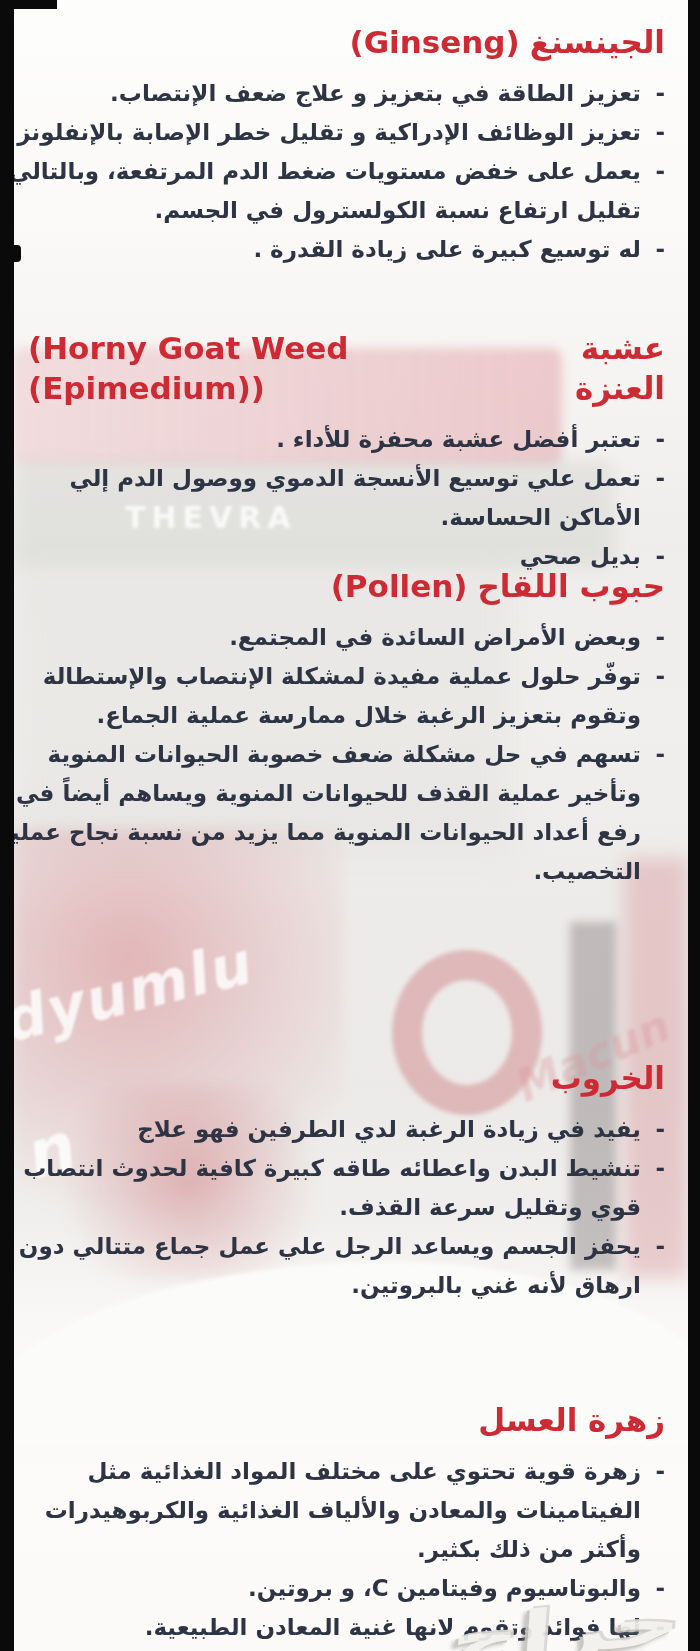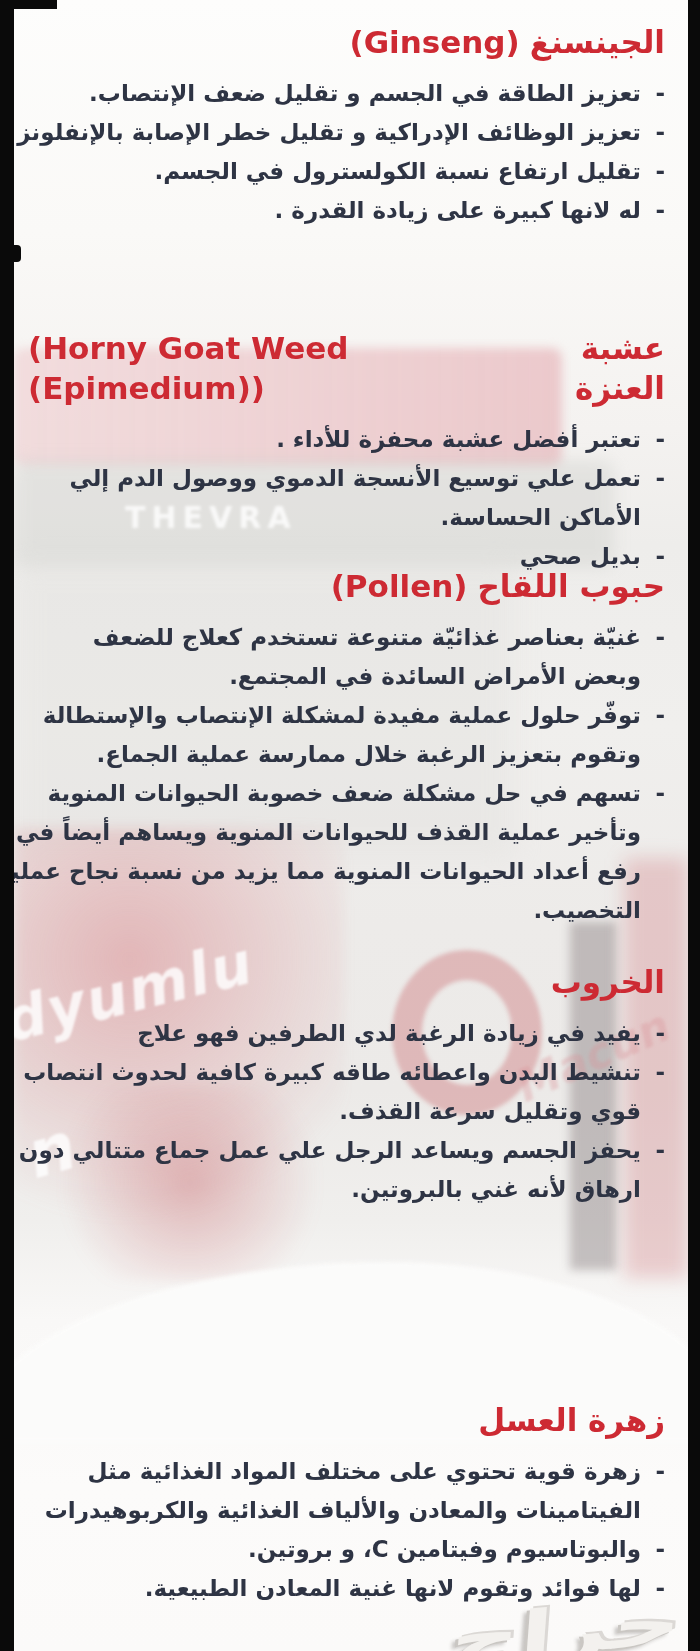--- a/index.html
+++ b/index.html
@@ -103,39 +103,40 @@
 
   <div class="sec" style="top:22px">
     <h2 class="sec-title">
       <span class="t-ar">الجينسنغ</span>
       <span class="t-en">(Ginseng)</span>
     </h2>
     <ul class="bullets">
       <li class="bullet">
         <span class="dash">-</span>
         <div class="bl">
-            <div class="line">تعزيز الطاقة في الجسم و تقليل ضعف الإنتصاب.</div>
+            <div class="line">تعزيز الطاقة في بتعزيز و علاج ضعف الإنتصاب.</div>
           </div>
       </li>
       <li class="bullet">
         <span class="dash">-</span>
         <div class="bl">
             <div class="line">تعزيز الوظائف الإدراكية و تقليل خطر الإصابة بالإنفلونز</div>
           </div>
       </li>
       <li class="bullet">
         <span class="dash">-</span>
         <div class="bl">
+          <div class="line">يعمل على خفض مستويات ضغط الدم المرتفعة، وبالتالي</div>
           <div class="line">تقليل ارتفاع نسبة الكولسترول في الجسم.</div>
         </div>
       </li>
       <li class="bullet">
         <span class="dash">-</span>
         <div class="bl">
-            <div class="line">له لانها كبيرة على زيادة القدرة .</div>
+            <div class="line">له توسيع كبيرة على زيادة القدرة .</div>
           </div>
       </li>
     </ul>
   </div>
 
   <div class="sec" style="top:328px">
     <h2 class="sec-title">
       <span class="t-ar">عشبة العنزة</span>
       <span class="t-en">(Horny Goat Weed (Epimedium))</span>
     </h2>
@@ -164,21 +165,20 @@
 
   <div class="sec" style="top:566px">
     <h2 class="sec-title">
       <span class="t-ar">حبوب اللقاح</span>
       <span class="t-en">(Pollen)</span>
     </h2>
     <ul class="bullets">
       <li class="bullet">
         <span class="dash">-</span>
         <div class="bl">
-          <div class="line">غنيّة بعناصر غذائيّة متنوعة تستخدم كعلاج للضعف</div>
           <div class="line">وبعض الأمراض السائدة في المجتمع.</div>
         </div>
       </li>
       <li class="bullet">
         <span class="dash">-</span>
         <div class="bl">
           <div class="line">توفّر حلول عملية مفيدة لمشكلة الإنتصاب والإستطالة</div>
           <div class="line">وتقوم بتعزيز الرغبة خلال ممارسة عملية الجماع.</div>
         </div>
       </li>
@@ -187,21 +187,21 @@
         <div class="bl">
           <div class="line">تسهم في حل مشكلة ضعف خصوبة الحيوانات المنوية</div>
           <div class="line">وتأخير عملية القذف للحيوانات المنوية ويساهم أيضاً في</div>
           <div class="line">رفع أعداد الحيوانات المنوية مما يزيد من نسبة نجاح عملية</div>
           <div class="line">التخصيب.</div>
         </div>
       </li>
     </ul>
   </div>
 
-  <div class="sec" style="top:962px">
+  <div class="sec" style="top:1058px">
     <h2 class="sec-title">
       <span class="t-ar">الخروب</span>
       <span class="t-en"></span>
     </h2>
     <ul class="bullets">
       <li class="bullet">
         <span class="dash">-</span>
         <div class="bl">
           <div class="line">يفيد في زيادة الرغبة لدي الطرفين فهو علاج</div>
         </div>
@@ -227,20 +227,21 @@
     <h2 class="sec-title">
       <span class="t-ar">زهرة العسل</span>
       <span class="t-en"></span>
     </h2>
     <ul class="bullets">
       <li class="bullet">
         <span class="dash">-</span>
         <div class="bl">
           <div class="line">زهرة قوية تحتوي على مختلف المواد الغذائية مثل</div>
           <div class="line">الفيتامينات والمعادن والألياف الغذائية والكربوهيدرات</div>
+          <div class="line">وأكثر من ذلك بكثير.</div>
         </div>
       </li>
       <li class="bullet">
         <span class="dash">-</span>
         <div class="bl">
           <div class="line">والبوتاسيوم وفيتامين C، و بروتين.</div>
         </div>
       </li>
       <li class="bullet">
         <span class="dash">-</span>

